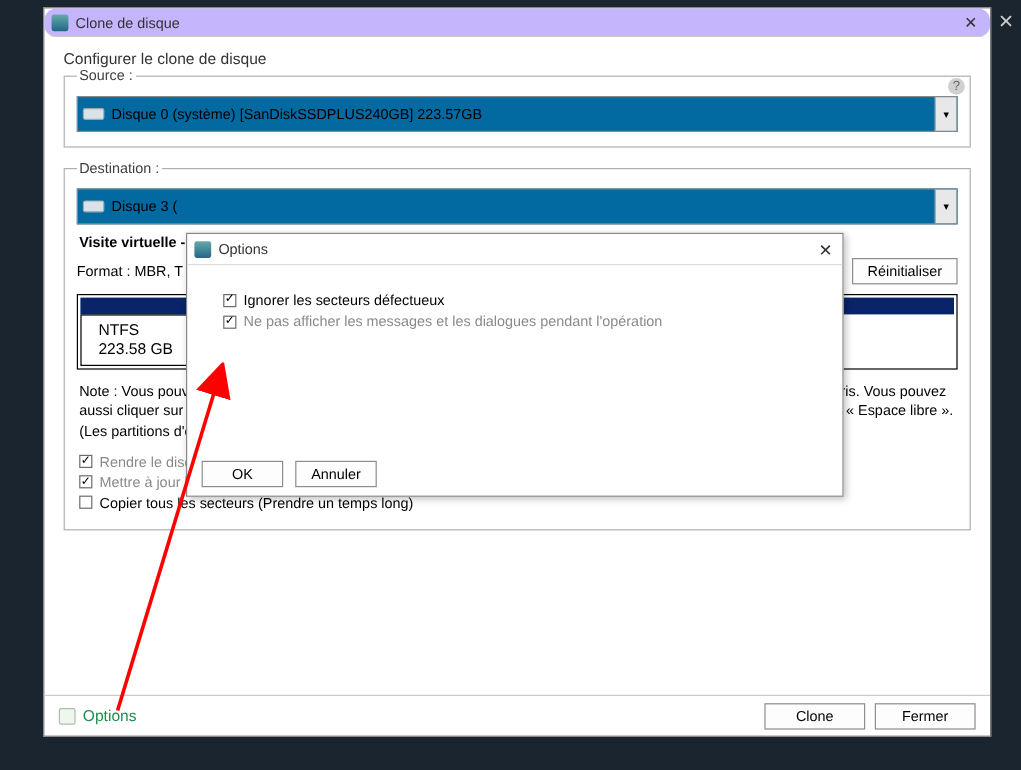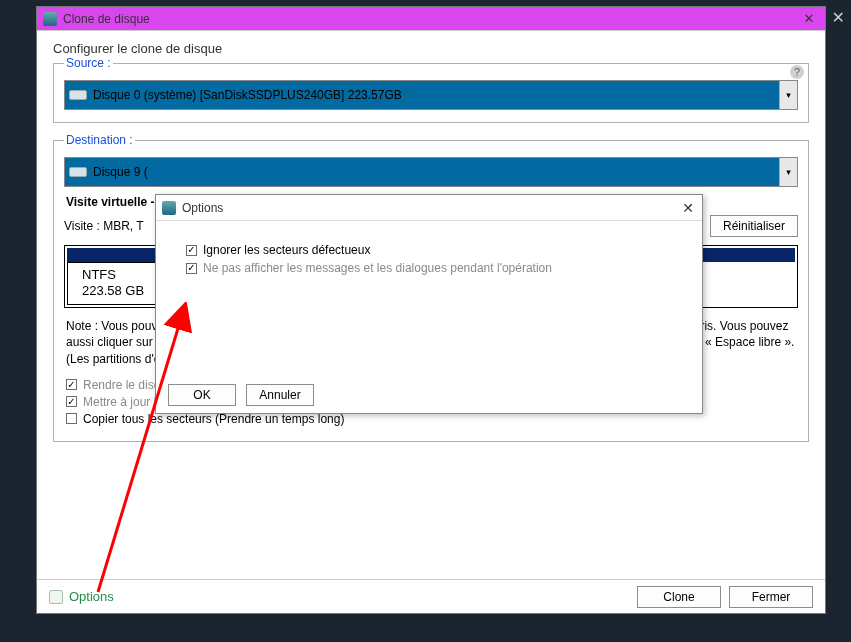--- a/index.html
+++ b/index.html
@@ -15,44 +15,45 @@
   }
   .main-window {
     position: absolute;
     left: 36px; top: 6px;
     width: 790px; height: 608px;
     background: #fff;
     border: 1px solid #777;
   }
   .titlebar {
     height: 24px;
-    background: #d946ef;
+    background: #c4b5fd;
     display: flex;
     align-items: center;
     padding: 0 6px;
     border-bottom: 1px solid #ccc;
+    border-radius: 10px;
   }
   .titlebar .app-icon {
     width: 14px; height: 14px;
     background: linear-gradient(#6aa, #268);
     border-radius: 2px;
     margin-right: 6px;
   }
   .titlebar .title-text { flex: 1; color: #333; }
   .titlebar .close-x {
     width: 20px; text-align: center; color: #333; font-size: 13px;
   }
   .client { padding: 10px 16px 8px 16px; }
   .page-title { color: #333; font-size: 13px; }
   fieldset.group {
     border: 1px solid #b0b0b0;
     margin: 0 0 10px 0;
     padding: 10px 10px 12px 10px;
   }
-  fieldset.group legend { color: #1d4ed8; padding: 0 2px; font-size: 12px; }
+  fieldset.group legend { color: #404040; padding: 0 2px; font-size: 12px; }
   .dropdown {
     display: flex;
     height: 30px;
     border: 1px solid #888;
     background: #0369a1;
     align-items: center;
     padding: 0 0 0 4px;
   }
   .drive-icon {
     width: 18px; height: 10px;
@@ -209,27 +210,27 @@
         <span class="drive-icon"></span>
         <span class="value">Disque 0 (système) [SanDiskSSDPLUS240GB]   223.57GB</span>
         <span class="arrow">▾</span>
       </div>
     </fieldset>
 
     <fieldset class="group">
       <legend>Destination :</legend>
       <div class="dropdown">
         <span class="drive-icon"></span>
-        <span class="value">Disque 9 (</span>
+        <span class="value">Disque 3 (</span>
         <span class="arrow">▾</span>
       </div>
 
       <div class="vvtitle">Visite virtuelle -</div>
       <div class="format-row">
-        <span class="format-text">Visite : MBR,  T</span>
+        <span class="format-text">Format : MBR,  T</span>
         <button class="winbtn">Réinitialiser</button>
       </div>
 
       <div class="part-table">
         <div class="hdr"></div>
         <div class="part-cell">
           <div>NTFS</div>
           <div>223.58 GB</div>
         </div>
       </div>

